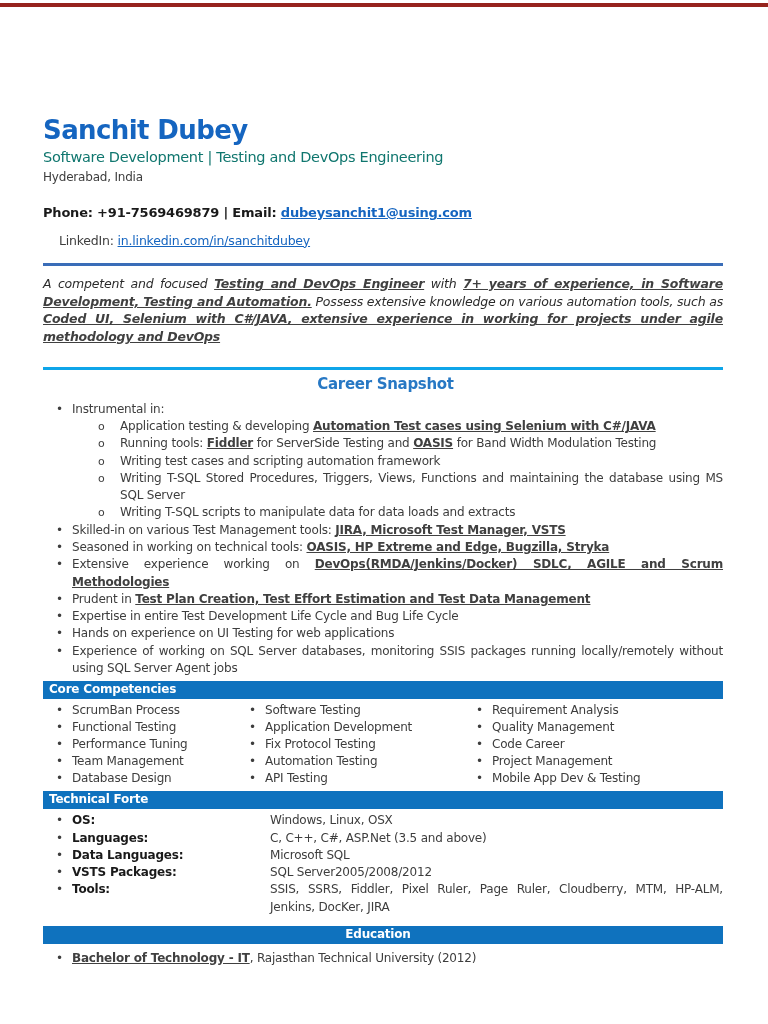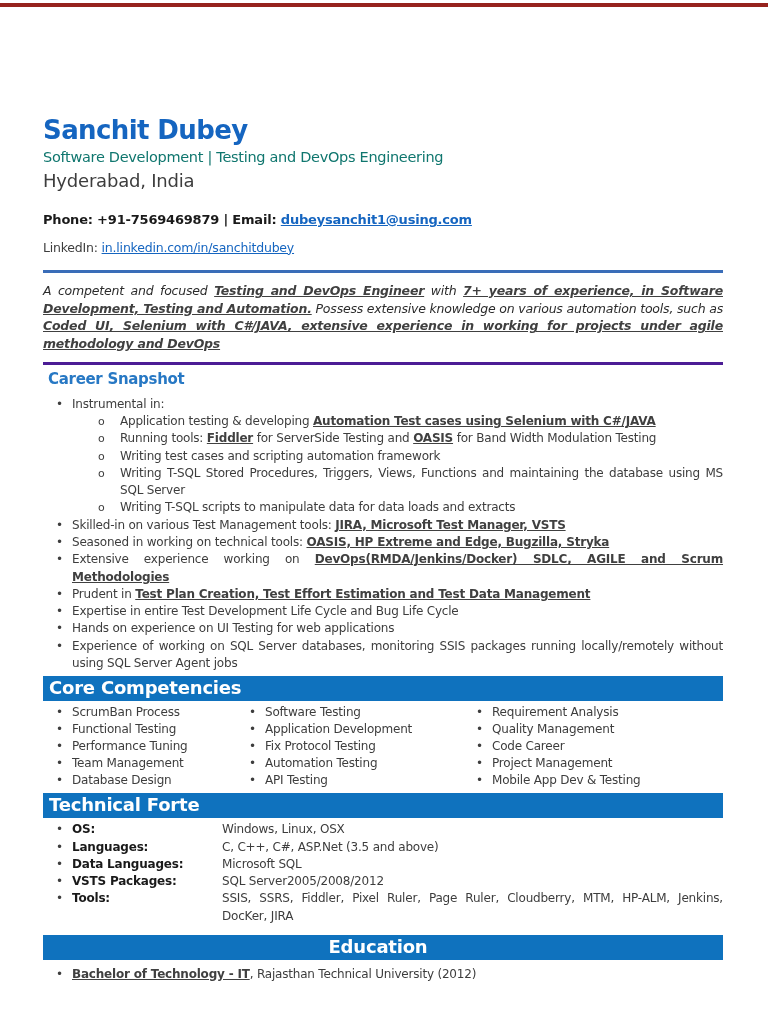--- a/index.html
+++ b/index.html
@@ -7,49 +7,49 @@
   body {
     font-family:"DejaVu Sans","Liberation Sans",sans-serif;
     color:#3d3d3d; font-size:12px; letter-spacing:-0.2px;
     overflow:hidden; position:relative;
   }
   .topbar { position:absolute; top:3px; left:0; width:768px; height:4px; background:#96231d; }
   .page { padding:0 45px 0 43px; }
 
   .name { padding-top:116px; font-size:26px; font-weight:bold; color:#1565c0; letter-spacing:-0.6px; line-height:1.15; }
   .title { margin-top:3px; font-size:14.5px; font-weight:normal; color:#0f766e; letter-spacing:-0.3px; }
-  .location { margin-top:5px; font-size:18px; color:#3d3d3d; }
+  .location { margin-top:5px; font-size:12px; color:#3d3d3d; }
 
   .contact { margin-top:21px; font-size:13px; font-weight:bold; color:#1a1a1a; }
-  .linkedin { margin-top:13px; font-size:12.5px; color:#3d3d3d; }
+  .linkedin { margin-top:13px; font-size:12.5px; color:#3d3d3d;margin-left:16px; }
   a.link { color:#1565c0; text-decoration:underline; cursor:pointer; }
   .contact a.link { font-weight:bold; }
 
   .rule1 { margin-top:15px; border-top:3px solid #3a6db8; }
 
   .summary { margin-top:9px; font-style:italic; text-align:justify; line-height:1.42; font-size:12.5px; color:#2b2b2b; }
   .b { font-weight:bold; color:#404040;text-decoration:underline; }
 
-  .section-head { margin-top:9px; border-top:3px solid #4c1d95; padding:5px 0 0 5px; font-size:15px; font-weight:bold; color:#2778c4; letter-spacing:-0.3px; }
+  .section-head { margin-top:21px; border-top:3px solid #0ea5e9; padding:5px 0 0 5px; font-size:15px; font-weight:bold; color:#2778c4; letter-spacing:-0.3px;text-align:center; }
 
   .blist { margin-top:8px; }
   .b-item { position:relative; padding-left:29px; line-height:1.44; text-align:justify; }
   .b-item::before { content:'\2022'; position:absolute; left:13px; color:#3d3d3d; }
   .sub { padding-left:77px; }
   .sub::before { content:'o'; left:55px; font-size:11px; top:1px; }
 
-  .banner { margin-top:4px; background:#0f72be; color:#ffffff; font-weight:bold; font-size:18px; padding:1px 16px 3px 6px; letter-spacing:-0.2px; }
+  .banner { margin-top:4px; background:#0f72be; color:#ffffff; font-weight:bold; font-size:12px; padding:1px 16px 3px 6px; letter-spacing:-0.2px; }
 
   .cols { display:flex; margin-top:3px; margin-left:12px; }
   .col1 { width:193px; } .col2 { width:227px; } .col3 { flex:1; }
   .cell { position:relative; padding-left:17px; line-height:1.42; }
   .cell::before { content:'\2022'; position:absolute; left:1px; color:#3d3d3d; }
 
   .forte { margin-top:3px; }
-  .f-row { position:relative; display:flex; line-height:1.44; }
+  .f-row { position:relative; display:flex; line-height:1.44;gap:48px; }
   .f-row::before { content:'\2022'; position:absolute; left:13px; color:#3d3d3d; }
   .f-label { margin-left:29px; width:150px; flex:none; font-weight:bold; color:#1a1a1a; }
   .f-value { flex:1; text-align:justify; }
 
   .edu-item { margin-top:6px; }
 </style>
 </head>
 <body>
 
 <div class="topbar"></div>

